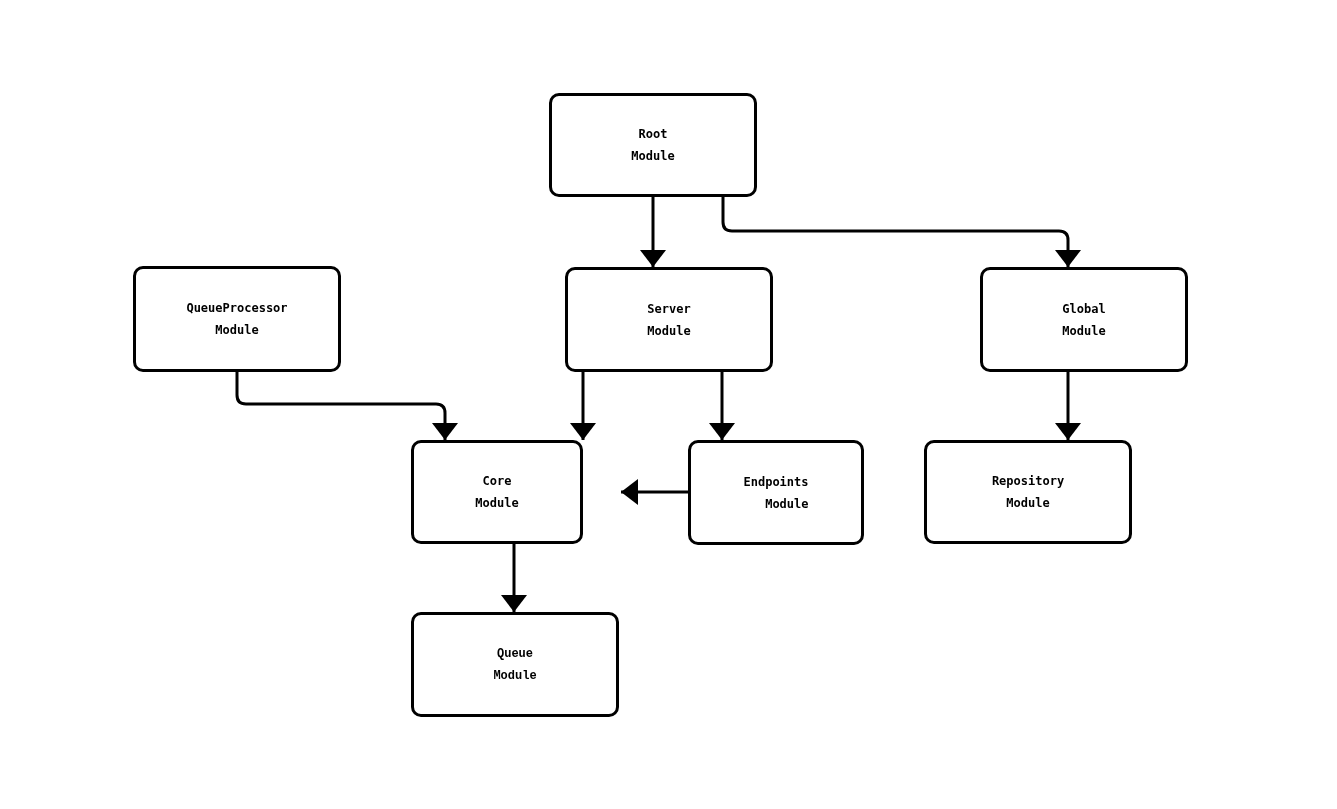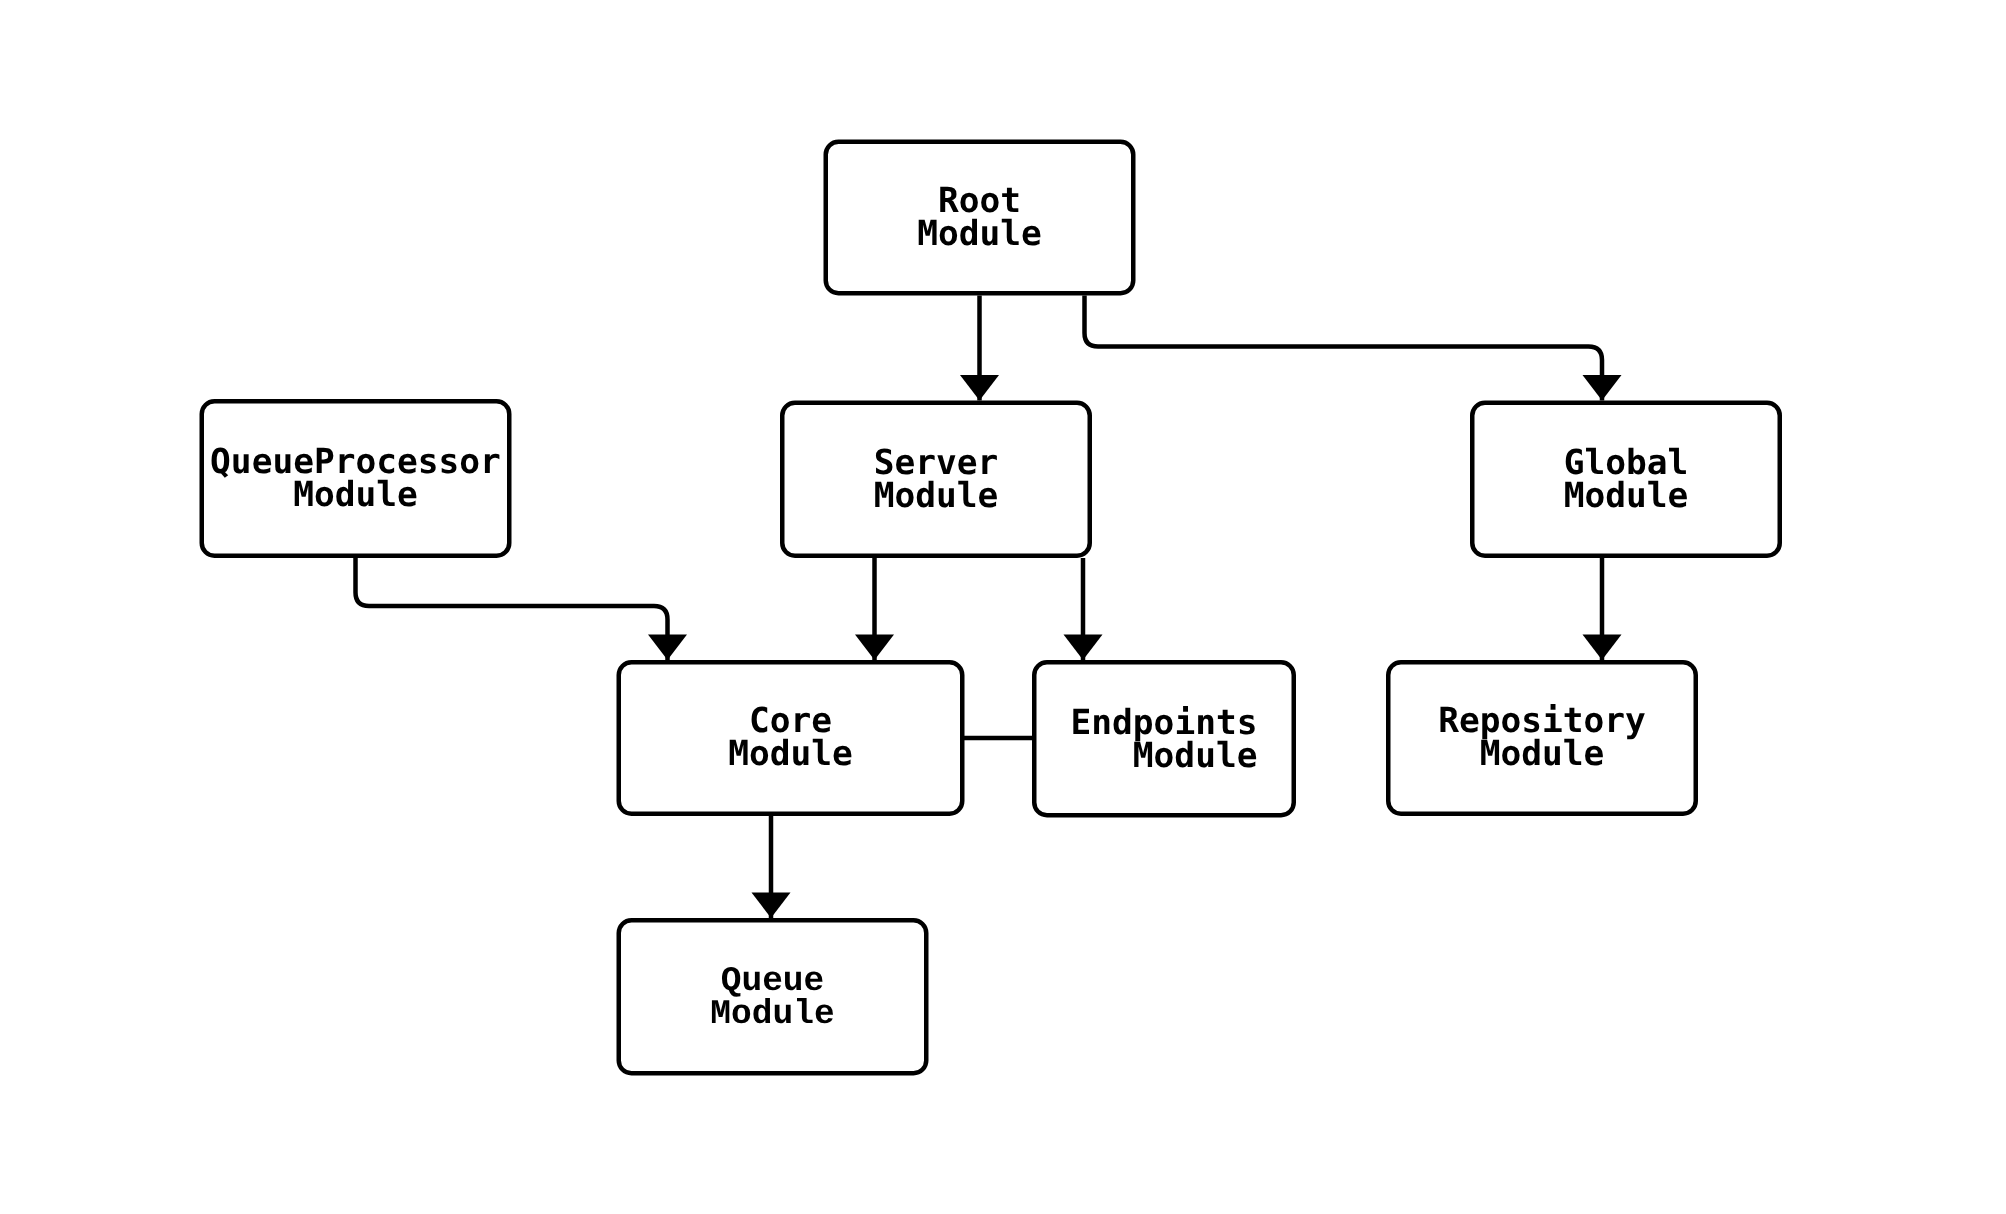--- a/index.html
+++ b/index.html
@@ -26,21 +26,21 @@
     border: 3px solid #000000;
     border-radius: 10px;
     background: #ffffff;
     display: flex;
     align-items: center;
     justify-content: center;
     text-align: center;
   }
   .node-label {
     font-weight: 700;
-    font-size: 23px;
+    font-size: 12px;
     line-height: 22px;
     color: #000000;
     white-space: pre-line;
     letter-spacing: 0;
   }
 </style>
 </head>
 <body>
 
 <div class="canvas">
@@ -64,29 +64,29 @@
     </svg>
 
   <div class="node" id="n-root" style="left: 549px; top: 93px; width: 208px; height: 104px; background: rgb(255, 255, 255); border-color: rgb(0, 0, 0);">
     <span class="node-label" style="color: rgb(0, 0, 0);">Root
 Module</span>
   </div>
   <div class="node" id="n-queueprocessor" style="left: 133px; top: 266px; width: 208px; height: 106px; background: rgb(255, 255, 255); border-color: rgb(0, 0, 0);">
     <span class="node-label" style="color: rgb(0, 0, 0);">QueueProcessor
 Module</span>
   </div>
-  <div class="node" id="n-server" style="left: 520px; top: 267px; width: 208px; height: 105px; background: rgb(255, 255, 255); border-color: rgb(0, 0, 0);">
+  <div class="node" id="n-server" style="left: 565px; top: 267px; width: 208px; height: 105px; background: rgb(255, 255, 255); border-color: rgb(0, 0, 0);">
     <span class="node-label" style="color: rgb(0, 0, 0);">Server
 Module</span>
   </div>
   <div class="node" id="n-global" style="left: 964px; top: 267px; width: 208px; height: 105px; background: rgb(255, 255, 255); border-color: rgb(0, 0, 0); margin-left: 16px;">
     <span class="node-label" style="color: rgb(0, 0, 0);">Global
 Module</span>
   </div>
-  <div class="node" id="n-core" style="left: 411px; top: 440px; width: 232px; height: 104px; background: rgb(255, 255, 255); border-color: rgb(0, 0, 0);">
+  <div class="node" id="n-core" style="left: 411px; top: 440px; width: 172px; height: 104px; background: rgb(255, 255, 255); border-color: rgb(0, 0, 0);">
     <span class="node-label" style="color: rgb(0, 0, 0);">Core
 Module</span>
   </div>
   <div class="node" id="n-endpoints" style="left: 688px; top: 440px; width: 176px; height: 105px; background: rgb(255, 255, 255); border-color: rgb(0, 0, 0); text-align: right;">
     <span class="node-label" style="color: rgb(0, 0, 0);">Endpoints
 Module</span>
   </div>
   <div class="node" id="n-repository" style="left: 924px; top: 440px; width: 208px; height: 104px; background: rgb(255, 255, 255); border-color: rgb(0, 0, 0);">
     <span class="node-label" style="color: rgb(0, 0, 0);">Repository
 Module</span>

